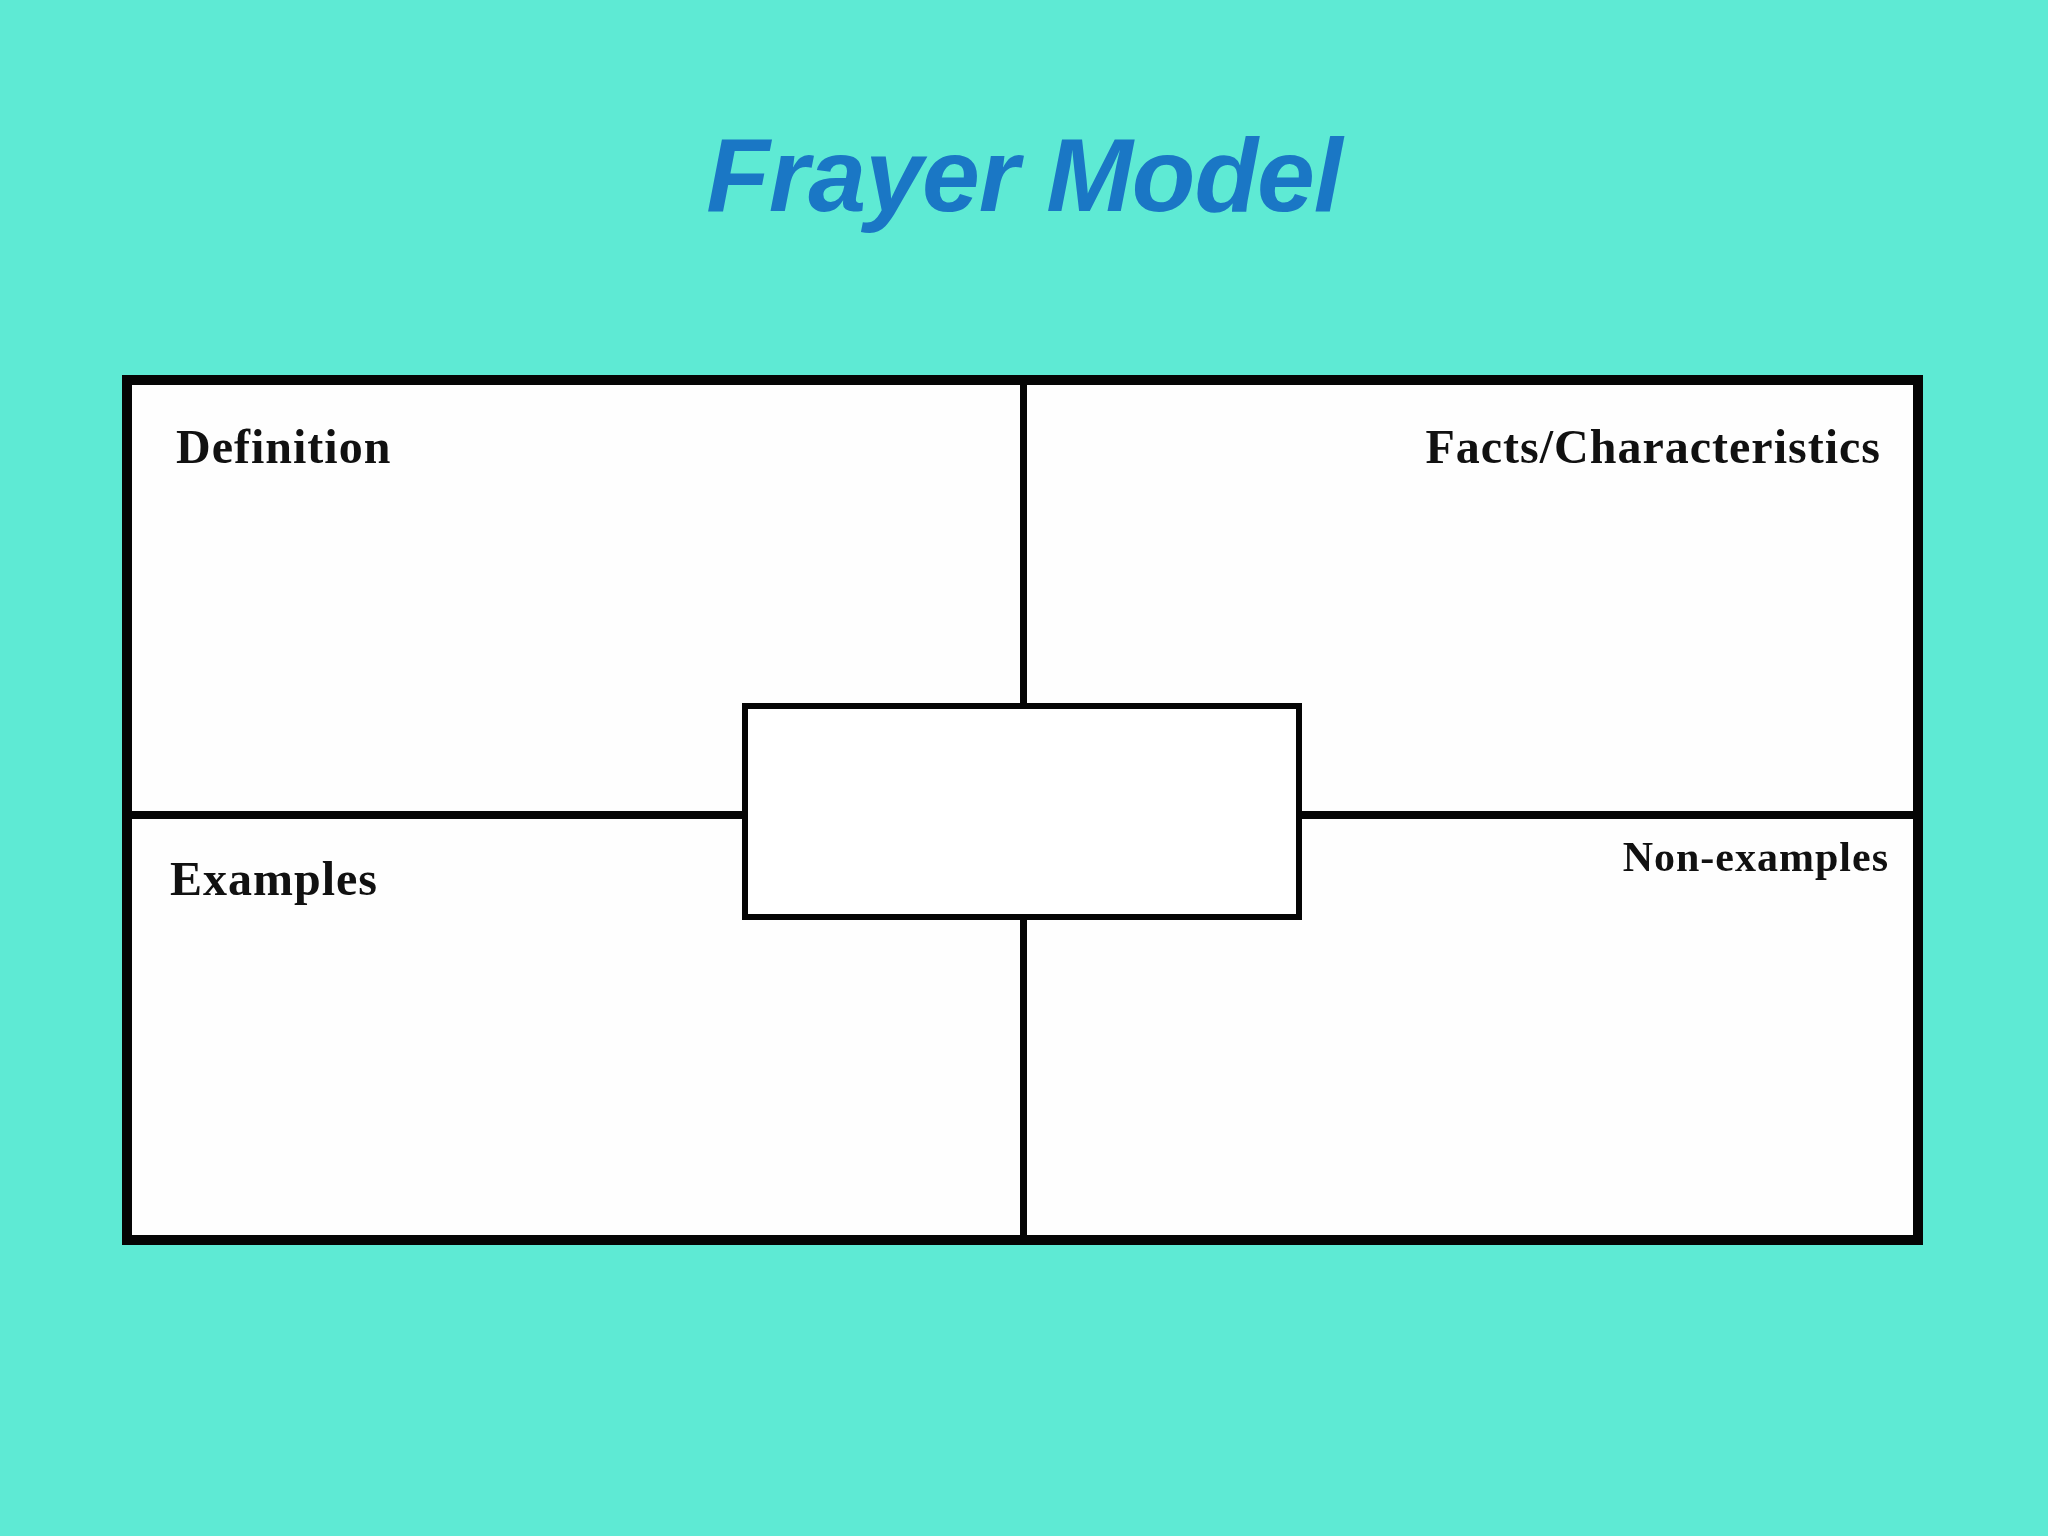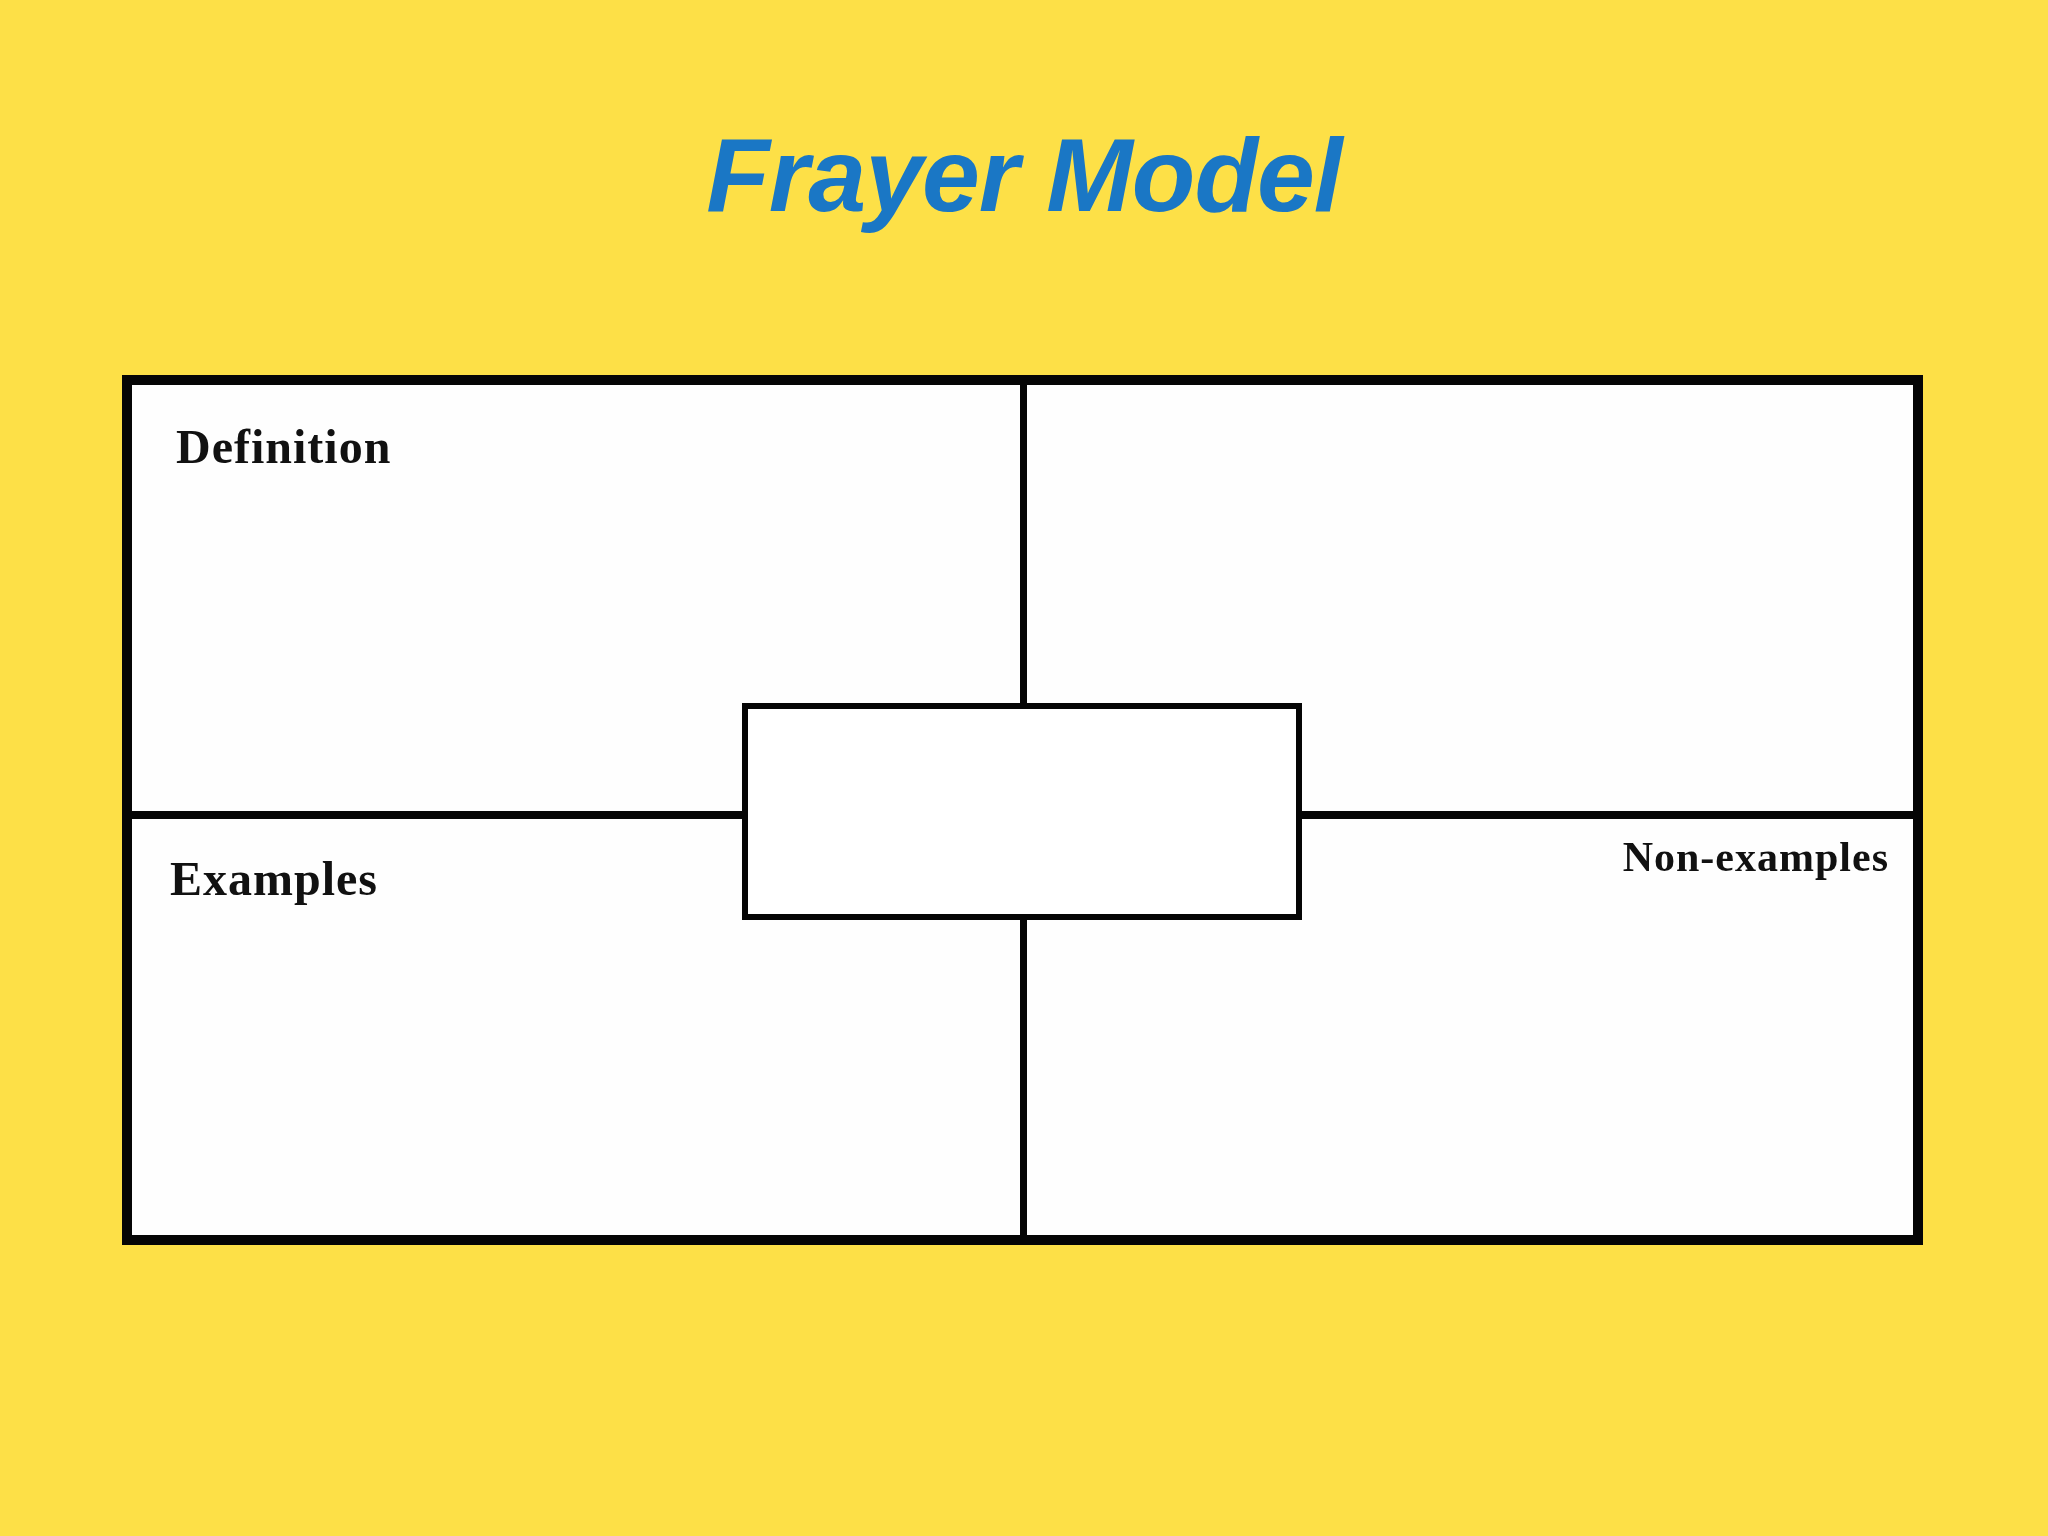--- a/index.html
+++ b/index.html
@@ -4,21 +4,21 @@
 <style>
   html, body {
     margin: 0;
     padding: 0;
     background: #ffffff;
   }
   .page {
     position: relative;
     width: 2048px;
     height: 1536px;
-    background: #fde047;
+    background: #5eead4;
     overflow: hidden;
     font-family: "Liberation Serif", serif;
   }
   .title {
     position: absolute;
     top: 108px;
     left: 0;
     width: 100%;
     text-align: center;
     font-family: "Liberation Sans", sans-serif;
@@ -94,20 +94,23 @@
 
   <div class="outer-frame"></div>
 
   <div class="v-divider"></div>
   <div class="h-divider"></div>
 
   <div class="quadrant q-def">
     <span class="q-label">Definition</span>
   </div>
 
+  <div class="quadrant q-facts">
+    <span class="q-label">Facts/Characteristics</span>
+  </div>
 
   <div class="quadrant q-ex">
     <span class="q-label">Examples</span>
   </div>
 
   <div class="quadrant q-nonex">
     <span class="q-label">Non-examples</span>
   </div>
 
   <div class="center-box"></div>

